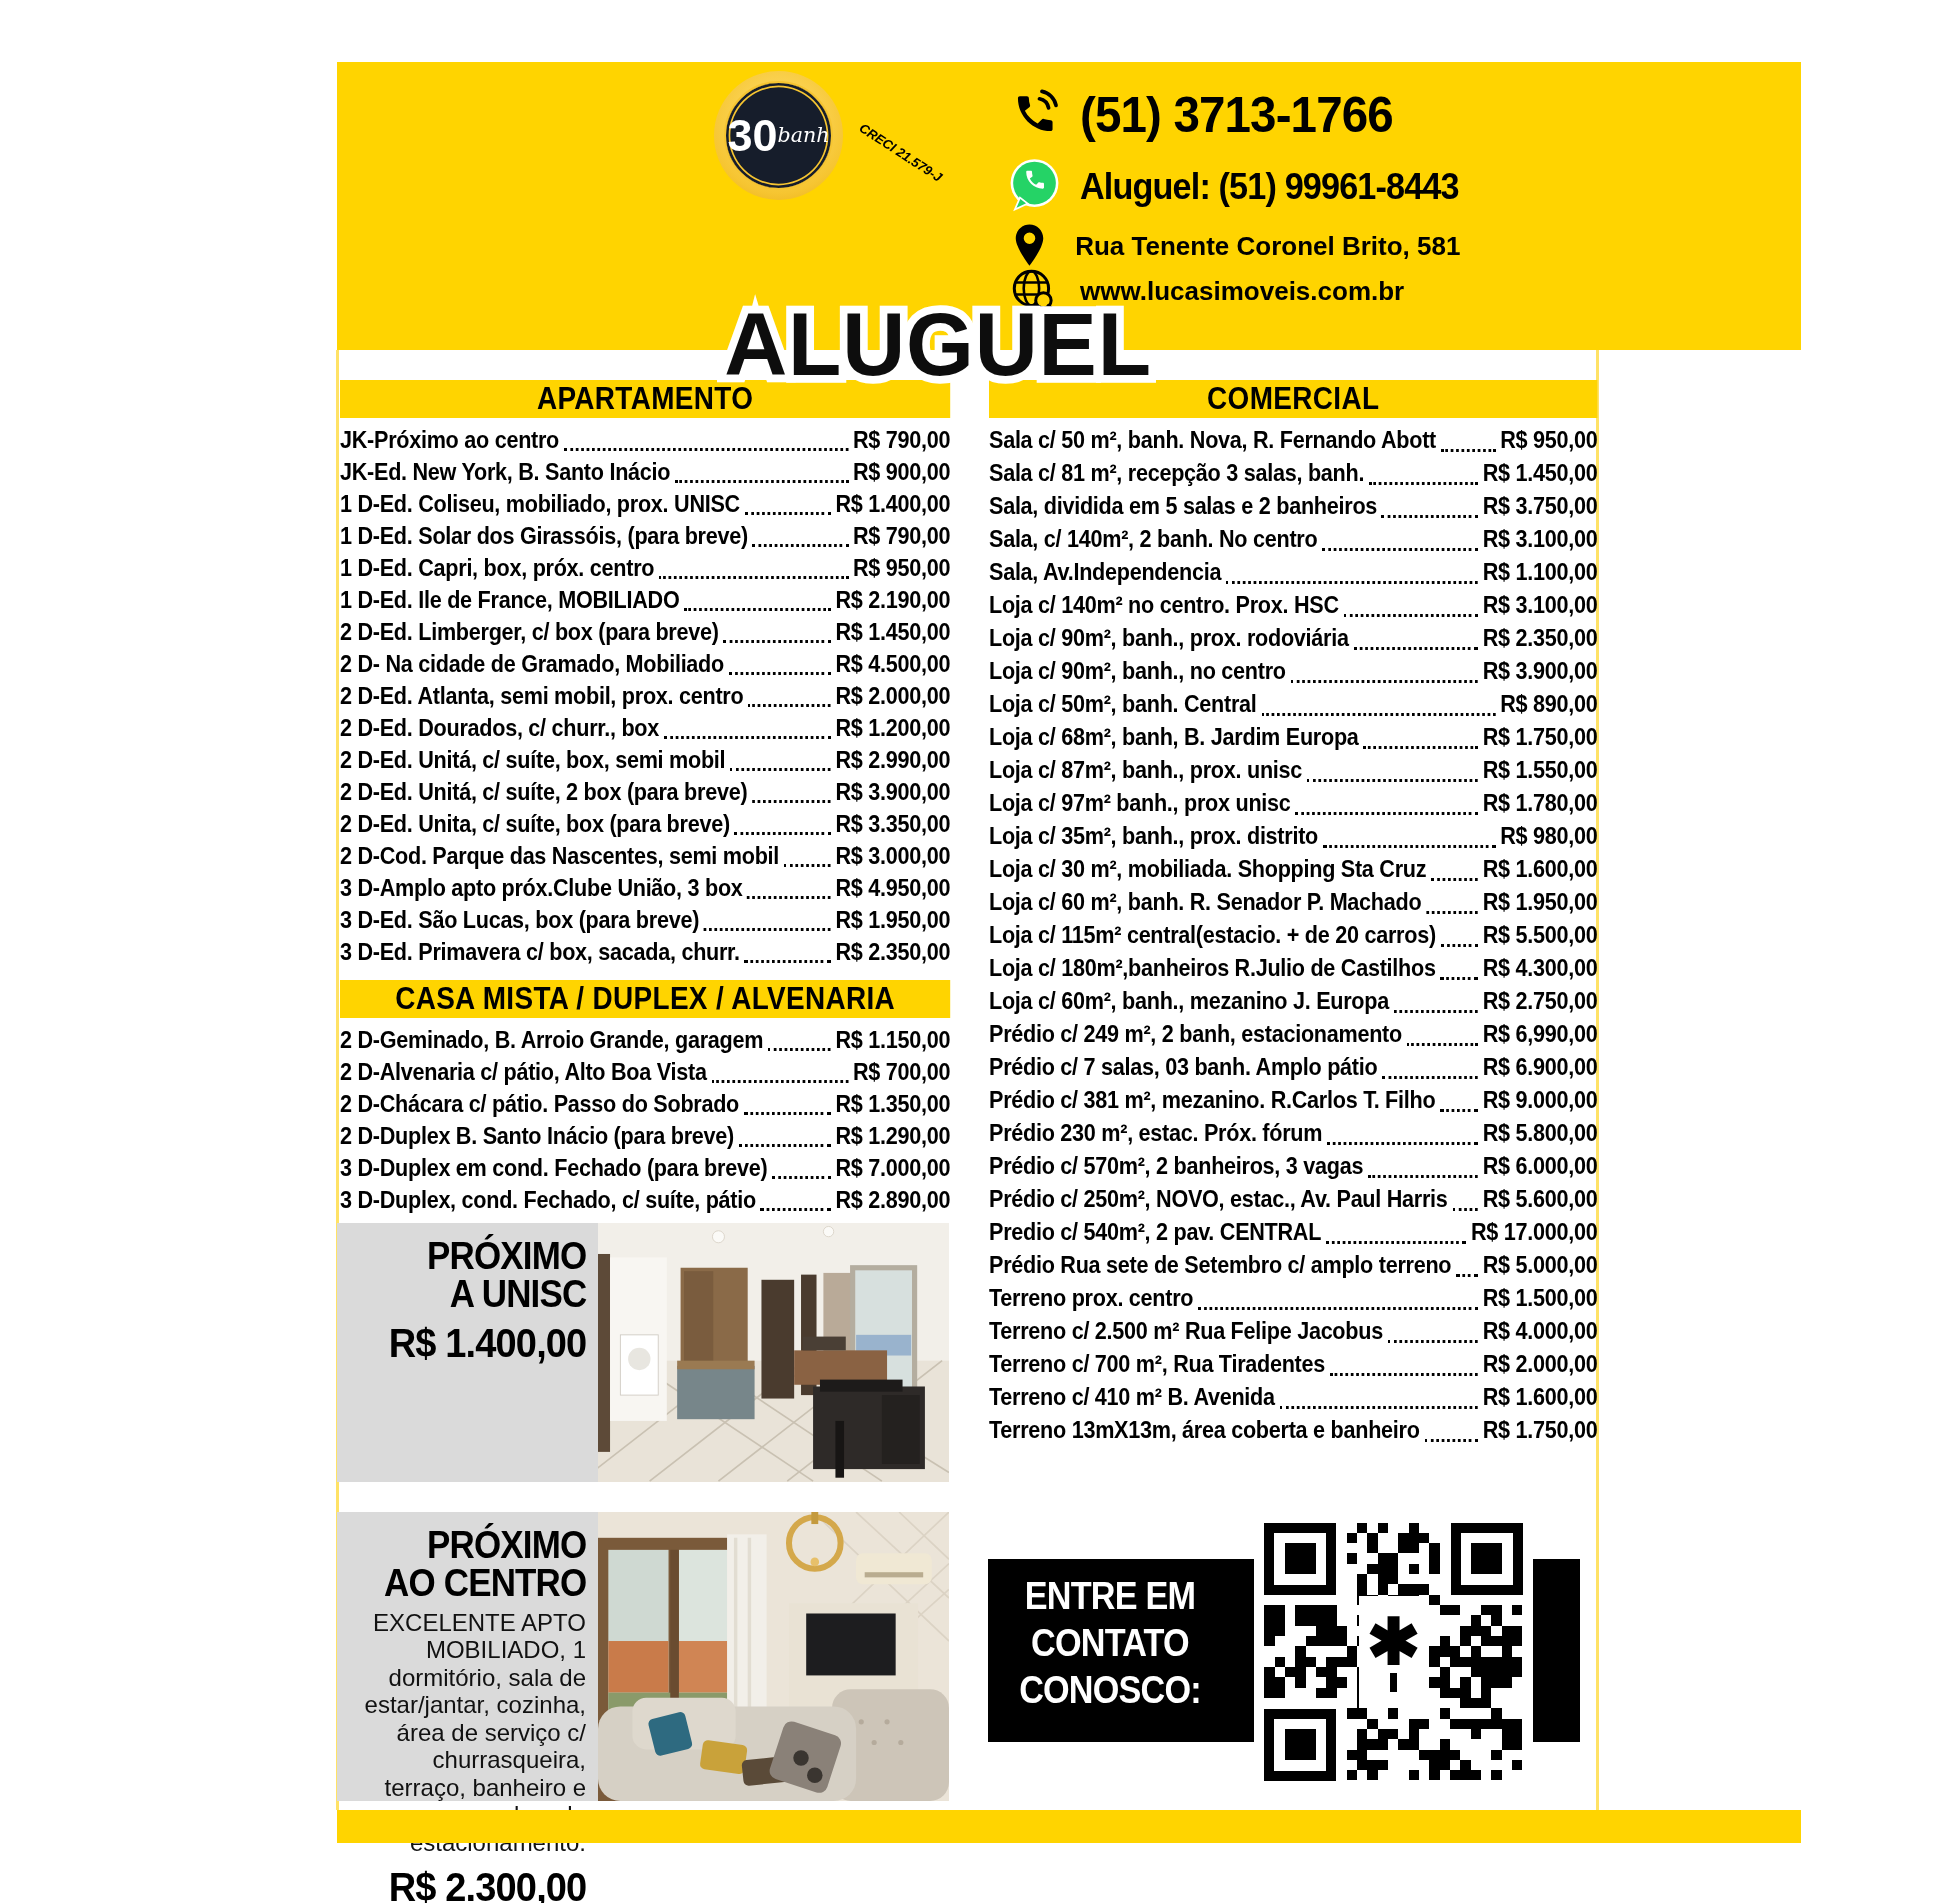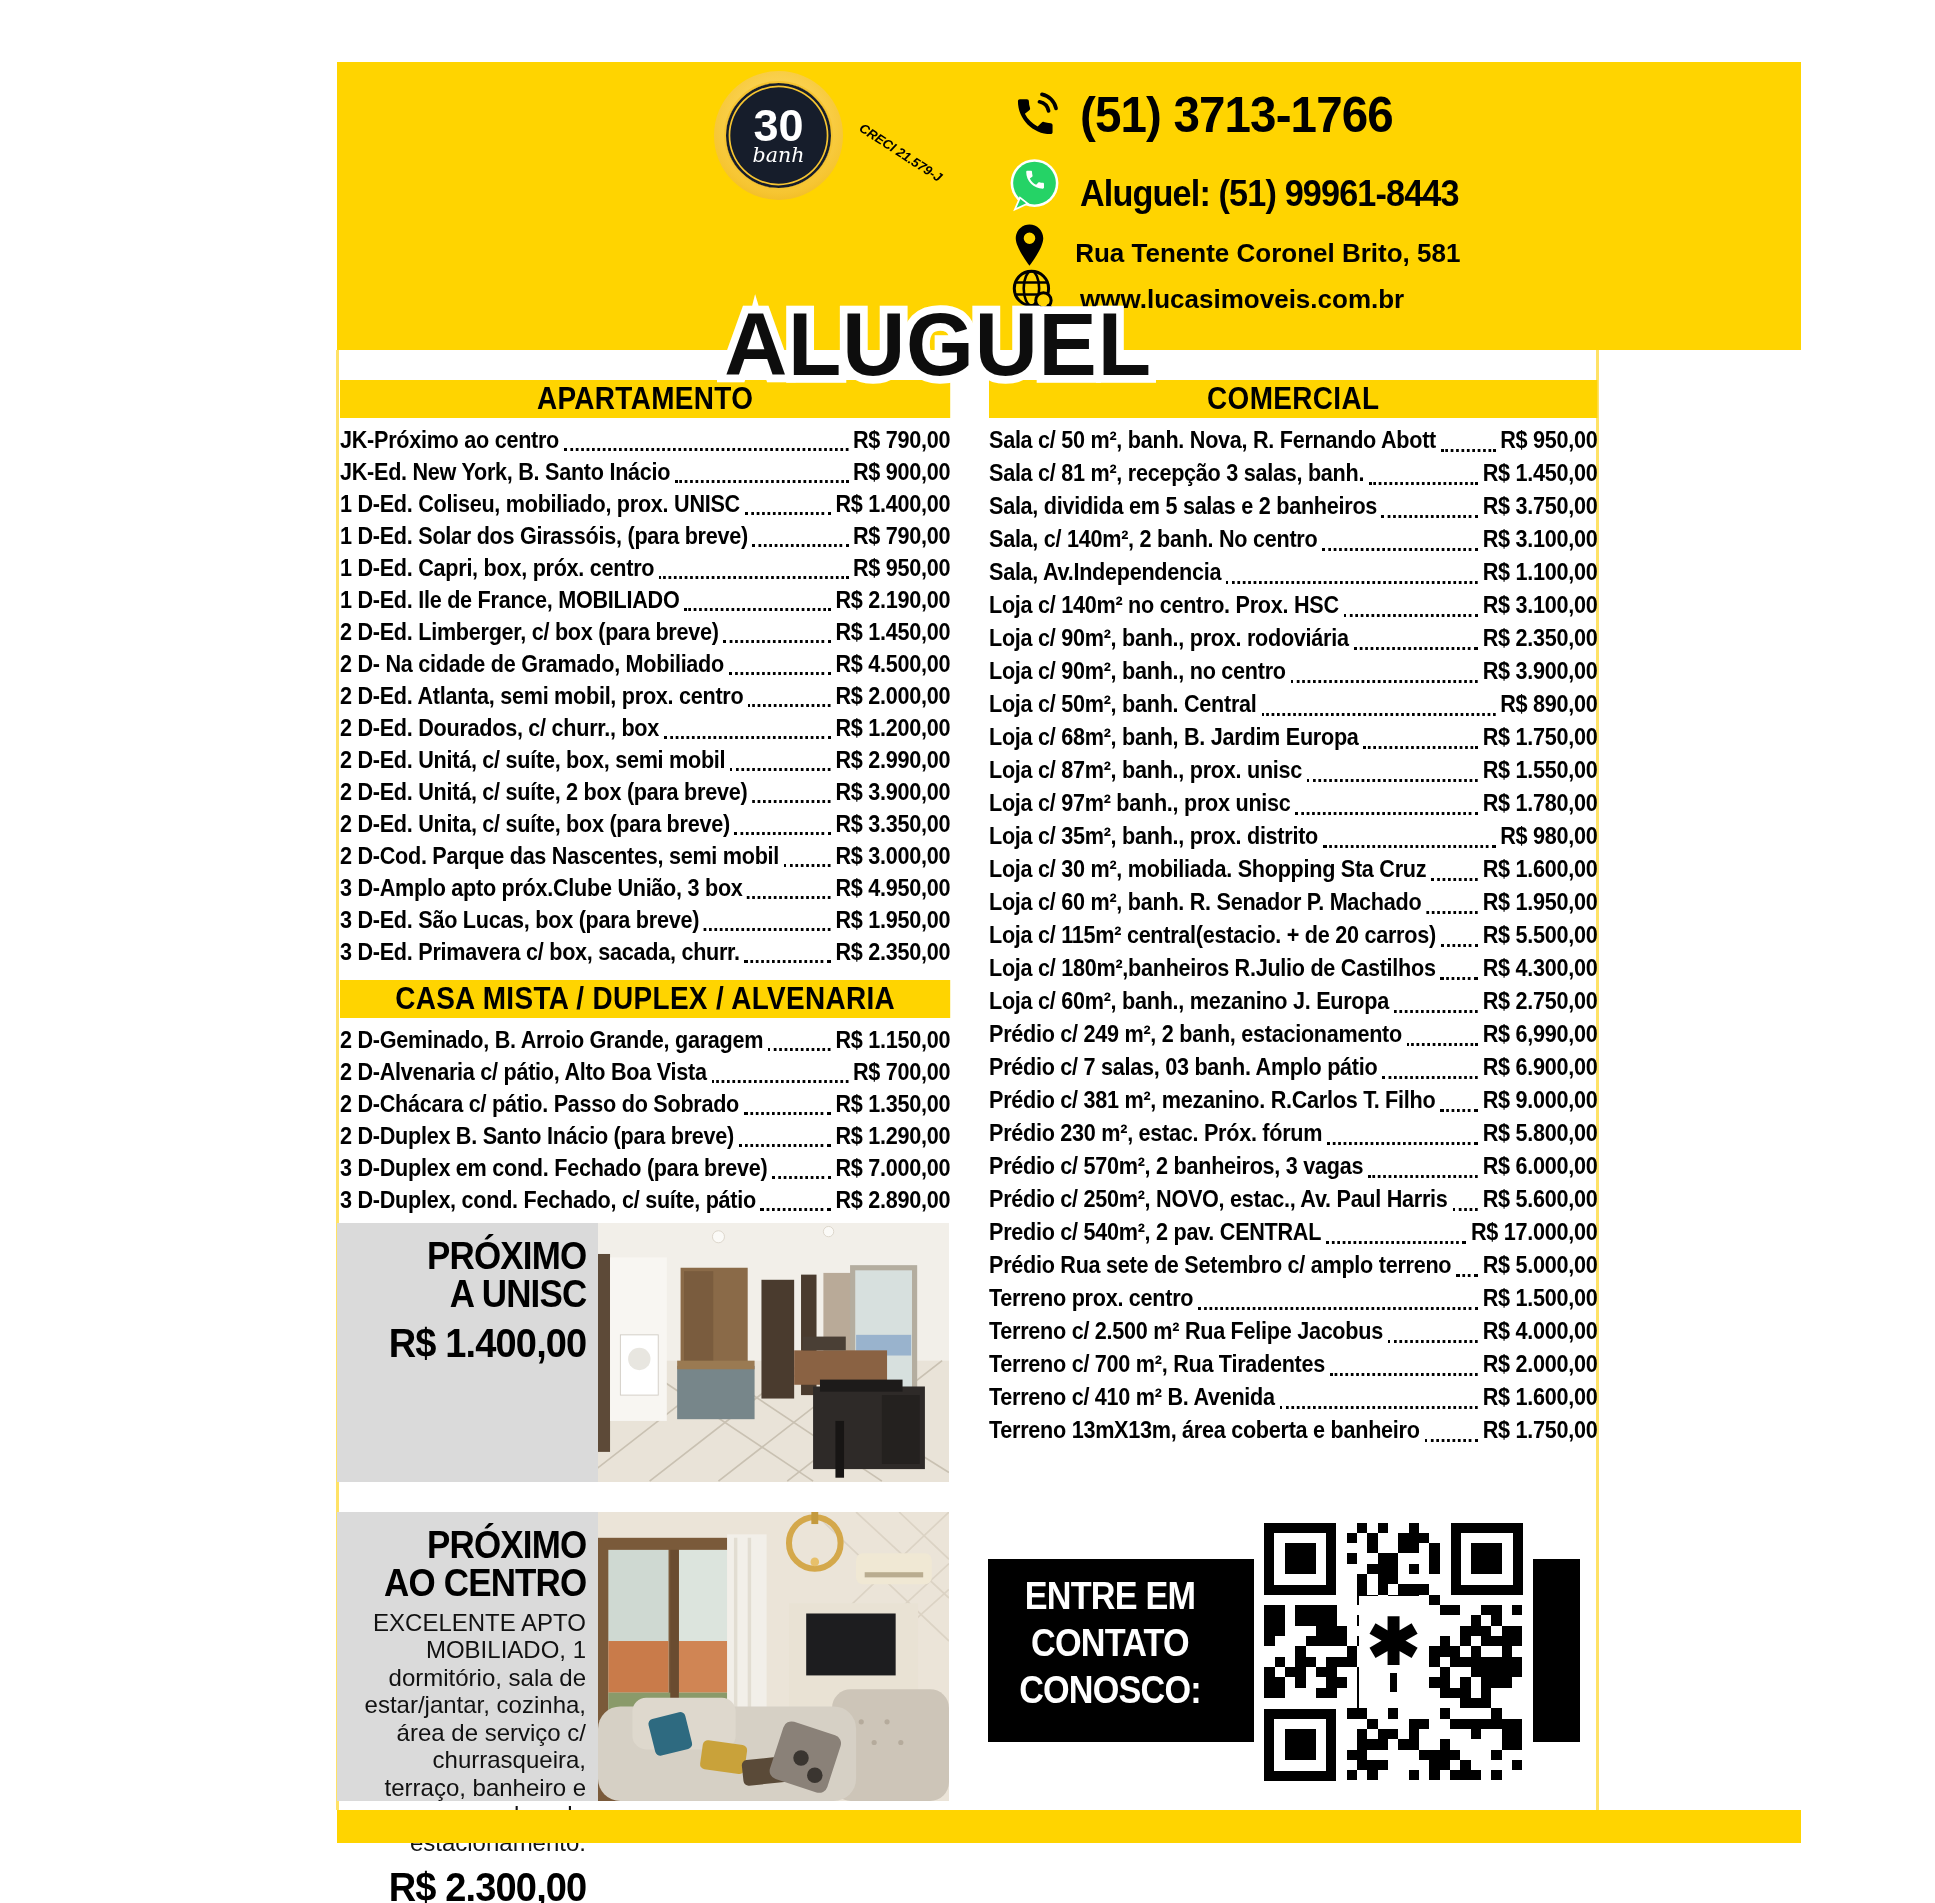--- a/index.html
+++ b/index.html
@@ -18,28 +18,28 @@
                          -2.6px -2.6px #000,2.6px 2.6px #000,-2.6px 2.6px #000,2.6px -2.6px #000;}
   .logo-tagbar{position:absolute;left:12px;right:12px;bottom:10.3px;height:38px;background:#000;
                display:flex;align-items:center;justify-content:center;}
   .logo-tagbar span{color:#fff;font-weight:700;font-size:23px;letter-spacing:0.4px;transform:scaleX(.96);}
 
   .badge{position:absolute;left:377px;top:8.6px;width:129px;height:129px;border-radius:50%;
          background:radial-gradient(circle at 50% 40%, #ffe27a 0%, #f6c531 70%, #e8a912 100%);
          display:flex;align-items:center;justify-content:center;z-index:3;}
   .badge-inner{width:105px;height:105px;border-radius:50%;background:#161d2b;
                border:2.6px solid #f6c531;box-shadow:inset 0 0 0 2.6px #161d2b, inset 0 0 0 4.3px #f6c531;
-               display:flex;flex-direction:column;align-items:center;justify-content:center;}
+               display:flex;flex-direction:row;align-items:center;justify-content:center;}
   .badge-30{color:#fff;font-weight:900;font-size:45px;line-height:41px;}
   .badge-anos{color:#fff;font-family:"DejaVu Serif",serif;font-style:italic;font-size:20.6px;line-height:19px;}
   .creci{position:absolute;left:516px;top:83px;transform:rotate(33deg);
          font-size:13px;font-weight:700;font-style:italic;color:#000;z-index:3;}
 
   .contact{position:absolute;left:671px;top:17px;width:774px;}
-  .c-row{position:absolute;display:flex;align-items:flex-end;}
+  .c-row{position:absolute;display:flex;align-items:center;}
   .c-row .ic{flex:0 0 auto;}
   .phone-row{left:0;top:6.9px;}
   .phone-text{font-size:50px;font-weight:900;letter-spacing:-0.9px;margin-left:19px;transform:scaleX(.95);transform-origin:0 50%;}
   .wa-row{left:0;top:79px;}
   .wa-text{font-size:36px;font-weight:900;letter-spacing:-0.9px;margin-left:19px;transform:scaleX(.95);transform-origin:0 50%;}
   .addr-row{left:5.2px;top:145px;}
   .addr-text{font-size:26px;font-weight:700;margin-left:29px;}
   .web-row{left:1.7px;top:188px;}
   .web-text{font-size:26px;font-weight:700;margin-left:22.4px;}
 

